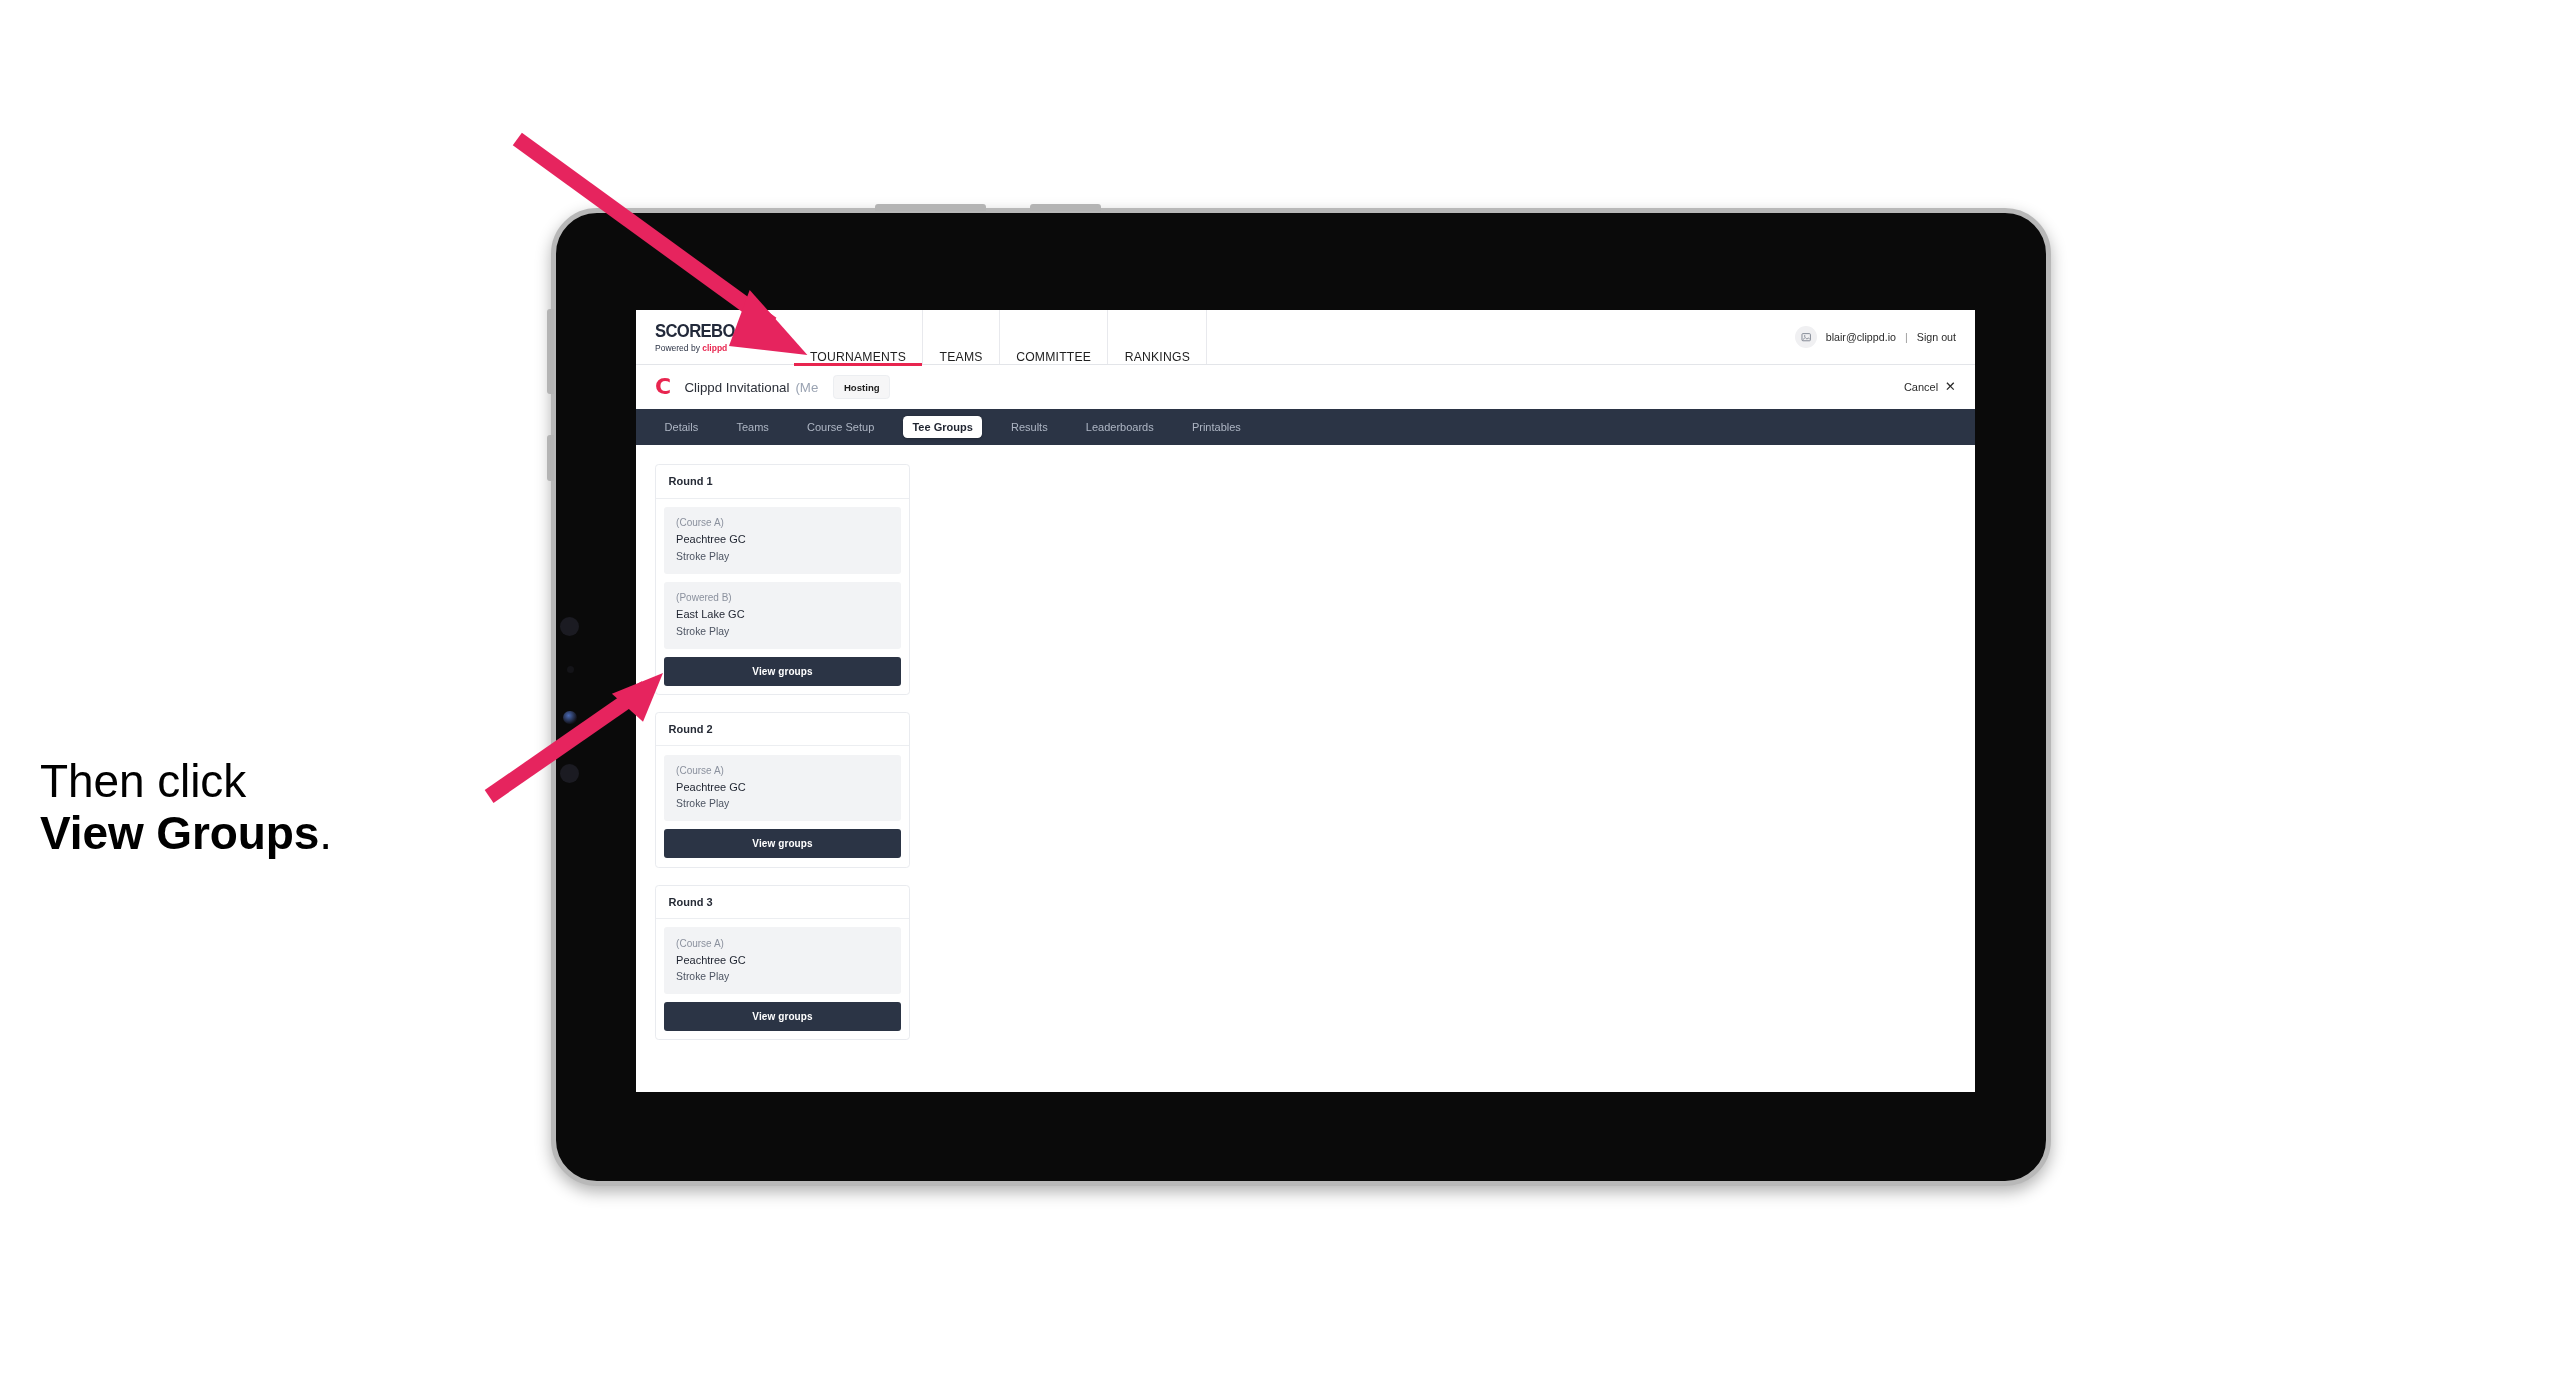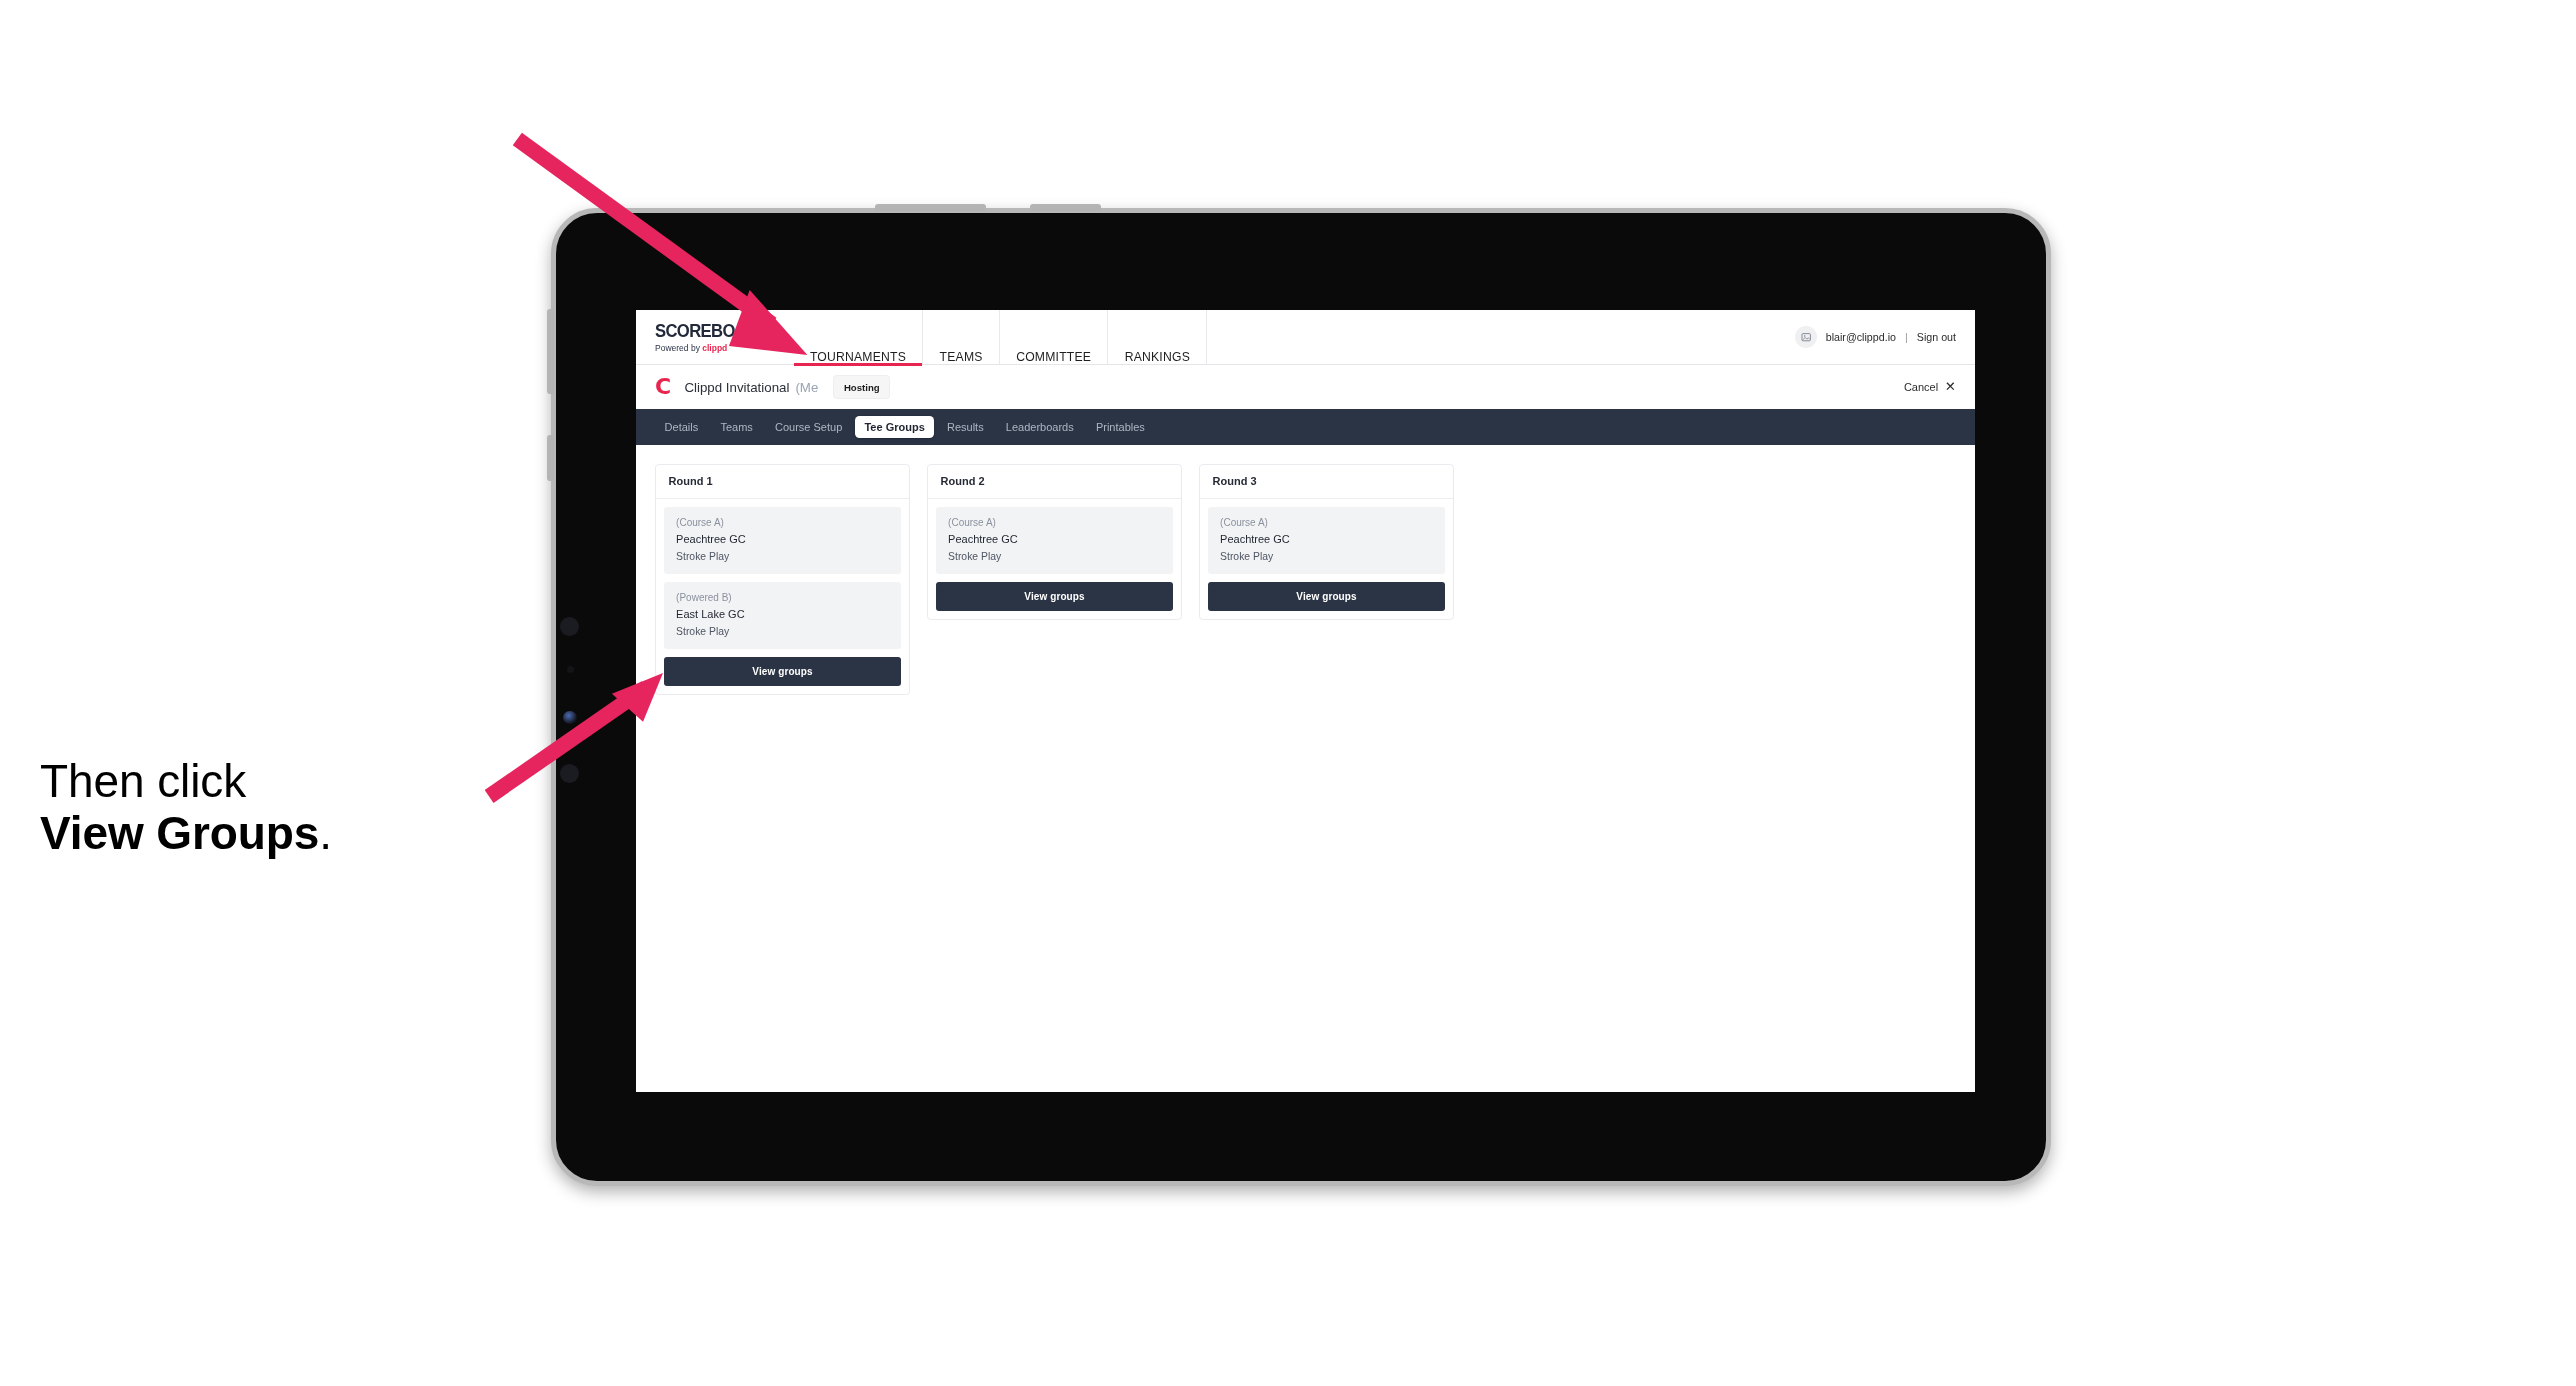--- a/index.html
+++ b/index.html
@@ -144,35 +144,35 @@
   #titlerow-spacer { flex: 1; }
   #cancel-btn {
     display: flex; align-items: center; gap: 6.7px;
     font-size: 11px; color: #2b2b2b;
   }
   #cancel-x { font-size: 13.3px; font-weight: 400; line-height: 1; }
 
   
   #tabstrip {
     height: 36px; background: #2b3445;
-    display: flex; align-items: center; padding: 0 19px; gap: 3px;
+    display: flex; align-items: center; padding: 0 19px; gap: 19px;
   }
   .tab {
     font-size: 11px; color: #aeb6c4;
     padding: 5.2px 9.6px; border-radius: 4.4px; white-space: nowrap;
   }
   .tab.active {
     background: #ffffff; color: #1f2430; font-weight: 700;
     box-shadow: 0 0.7px 2.2px rgba(0,0,0,.25);
   }
 
   
   #body-area {
     background: #ffffff; padding: 19px 0 0 19px;
-    display: flex; gap: 17px; align-items: flex-start;
+    display: flex; gap: 17px; align-items: flex-start; flex-direction: column;
   }
   .round-card {
     width: 255px;
     background: #ffffff;
     border: 0.7px solid #e9ebef;
     border-radius: 3.7px;
   }
   .round-head {
     padding: 10.4px 12.6px;
     border-bottom: 0.7px solid #eceef1;

